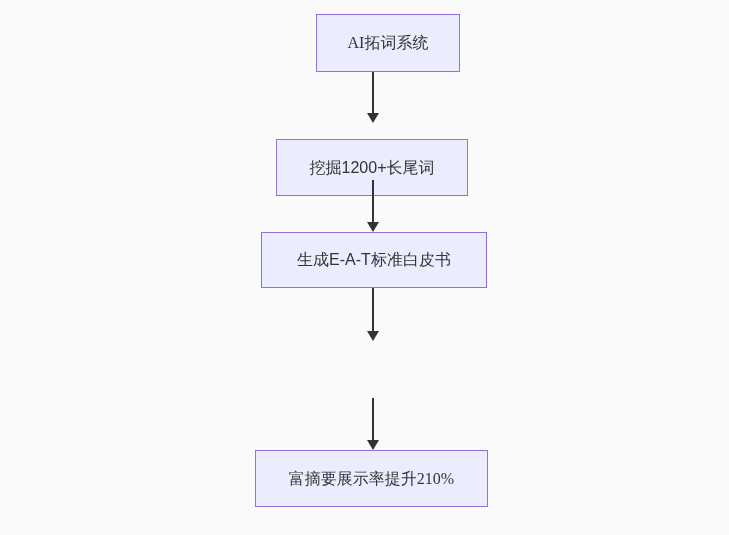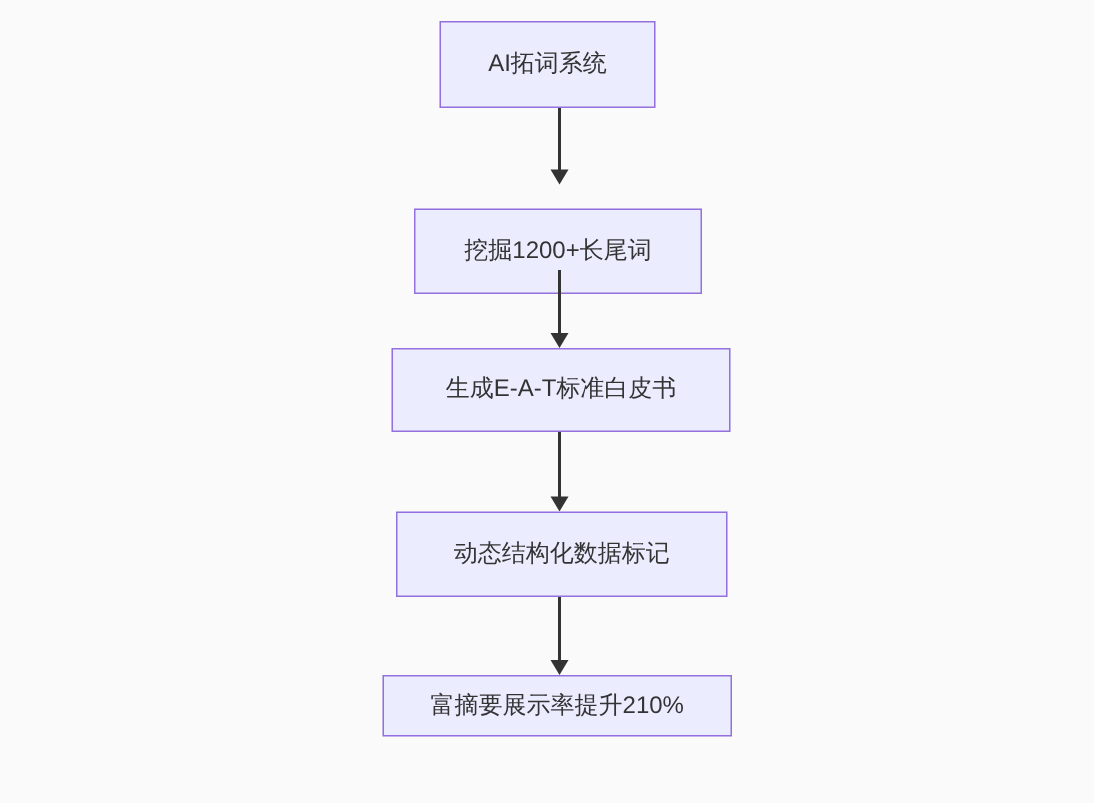--- a/index.html
+++ b/index.html
@@ -49,21 +49,21 @@
     border-right: 6px solid transparent;
     border-top: 10px solid #333333;
     margin-top: -1px;
   }
 </style>
 </head>
 <body>
 
 <div class="canvas">
 
-  <div class="node" style="left:293px; top:14px; width:144px; height:58px;">
+  <div class="node" style="left:316px; top:14px; width:144px; height:58px;font-family:Liberation Serif, serif;">
     <span>AI拓词系统</span>
   </div>
 
   <div class="edge" style="left:367px; top:72px; height:51px;">
     <div class="edge-line"></div>
     <div class="edge-arrowhead"></div>
   </div>
 
   <div class="node" style="left:276px; top:139px; width:192px; height:57px;">
     <span>挖掘1200+长尾词</span>
@@ -76,26 +76,23 @@
 
   <div class="node" style="left:261px; top:232px; width:226px; height:56px;">
     <span>生成E-A-T标准白皮书</span>
   </div>
 
   <div class="edge" style="left:367px; top:288px; height:53px;">
     <div class="edge-line"></div>
     <div class="edge-arrowhead"></div>
   </div>
 
-  <div class="node" style="left:264px; top:341px; width:221px; height:57px;">
-    <span>动态结构化数据标记</span>
-  </div>
 
   <div class="edge" style="left:367px; top:398px; height:52px;">
     <div class="edge-line"></div>
     <div class="edge-arrowhead"></div>
   </div>
 
-  <div class="node" style="left:255px; top:450px; width:233px; height:41px;">
+  <div class="node" style="left:255px; top:450px; width:233px; height:57px;font-family:Liberation Serif, serif;">
     <span>富摘要展示率提升210%</span>
   </div>
 
 </div>
 
 </body></html>

